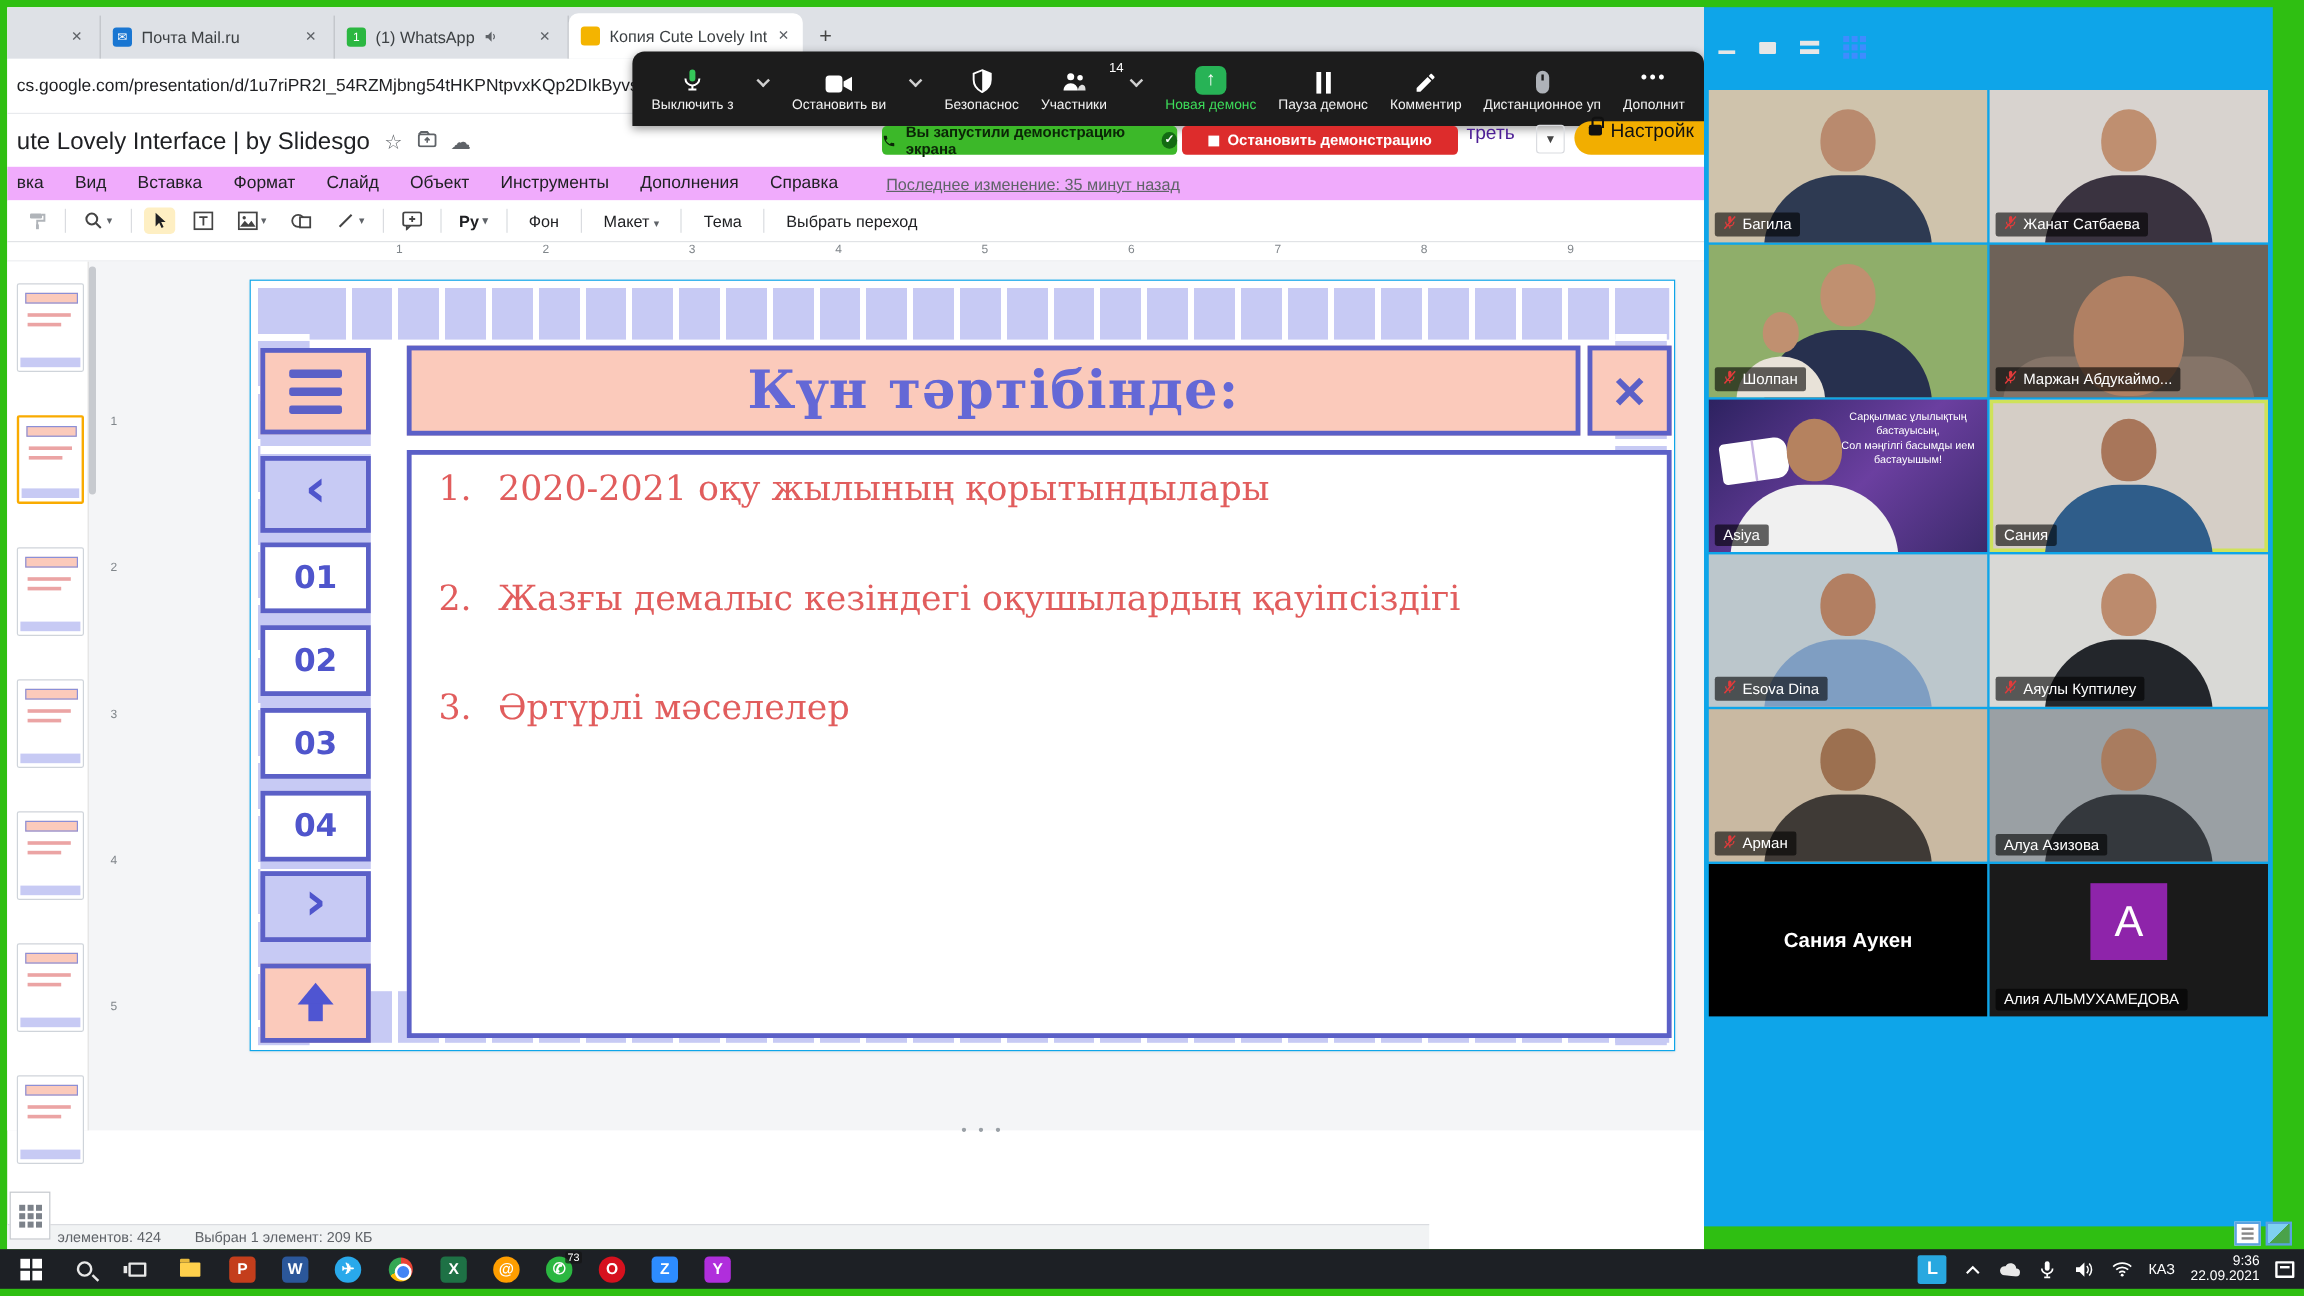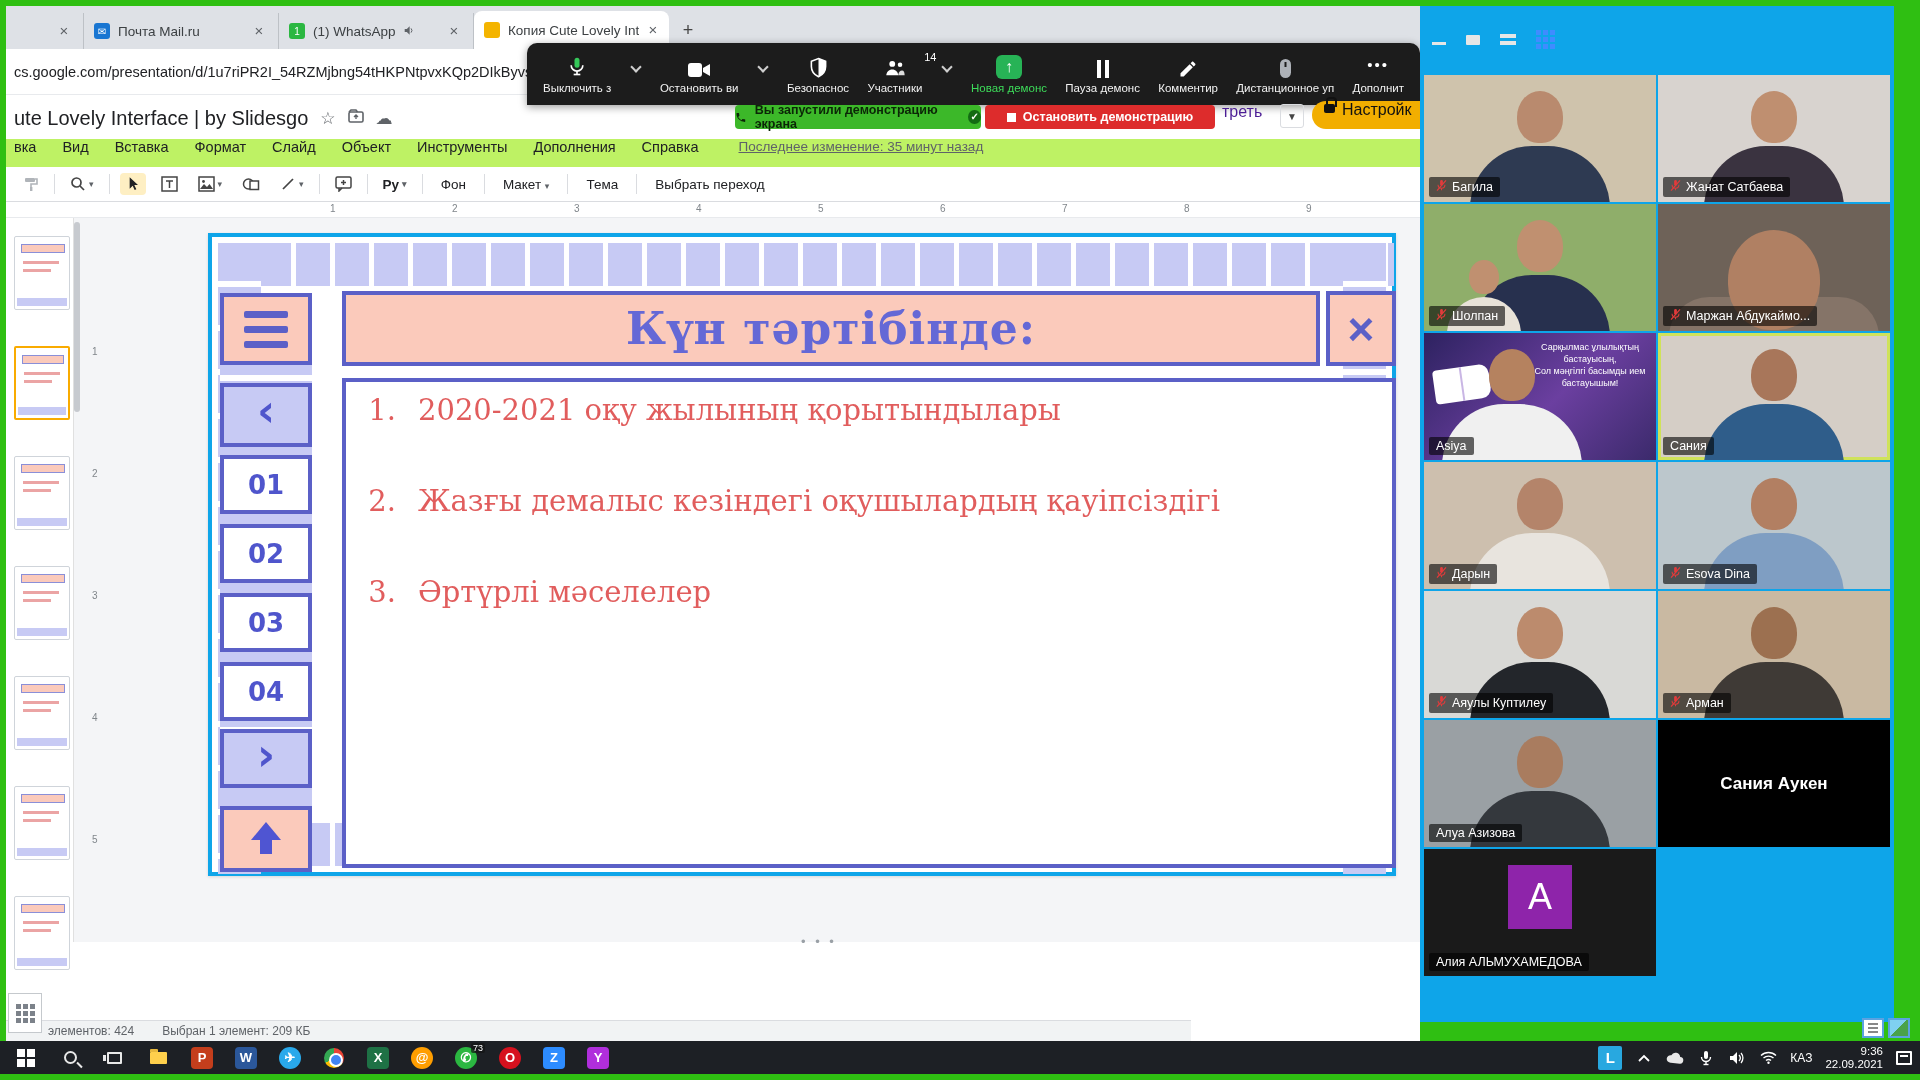--- a/index.html
+++ b/index.html
@@ -14,42 +14,42 @@
   .tab .fav{width:16px;height:16px;border-radius:3px;flex:0 0 auto;display:flex;align-items:center;justify-content:center;font-size:10px;color:#fff}
   .tab .tclose{margin-left:auto;color:#5f6368;font-size:15px;width:18px;height:18px;line-height:17px;text-align:center;border-radius:50%}
   .tab.active{background:#fff;border-radius:8px 8px 0 0;border-right:none;height:38px}
   .tab .tlabel{white-space:nowrap;overflow:hidden;max-width:150px}
   #newtab{width:26px;height:26px;margin:0 0 5px 6px;border-radius:50%;color:#444;font-size:18px;text-align:center;line-height:25px}
   #urlbar{position:absolute;left:0;top:43px;width:100%;height:46px;background:#fff;border-bottom:1px solid #e8eaed;display:flex;align-items:center}
   #urltext{font-size:14.5px;color:#202124;padding-left:8px;white-space:nowrap}
   #docbar{position:absolute;left:0;top:89px;width:100%;height:46px;background:#fff;display:flex;align-items:center;gap:12px;padding-left:8px}
   #doctitle{font-size:20px;color:#202124;white-space:nowrap}
   .dicon{color:#5f6368;font-size:17px}
-  #menubar{position:absolute;left:0;top:133px;width:100%;height:28px;background:#bef264;display:flex;gap:26px;padding-left:8px;font-size:14.5px;color:#202124}
+  #menubar{position:absolute;left:0;top:133px;width:100%;height:28px;background:#f0abfc;display:flex;align-items:center;gap:26px;padding-left:8px;font-size:14.5px;color:#202124}
   #lastedit{color:#5f6368;text-decoration:underline;font-size:13.5px;margin-left:14px;white-space:nowrap}
   #gtoolbar{position:absolute;left:0;top:161px;width:100%;height:35px;background:#fff;border-bottom:1px solid #dadce0;display:flex;align-items:center;gap:10px;padding-left:12px;font-size:13.5px;color:#202124}
   .tbtn{display:flex;align-items:center;gap:3px;padding:3px 5px;border-radius:4px}
   .tbtn.hl{background:#feefc3}
   .tsep{width:1px;height:20px;background:#dadce0}
   .twordbtn{padding:4px 8px;border-radius:4px;white-space:nowrap}
   .caret{font-size:9px;color:#5f6368}
   #hruler{position:absolute;left:0;top:196px;width:100%;height:16px;background:#fff;border-bottom:1px solid #e8eaed}
   .hnum{position:absolute;top:1px;font-size:10px;color:#80868b}
   .vnum{position:absolute;left:0;font-size:10px;color:#80868b}
   #workspace{position:absolute;left:0;top:212px;width:100%;height:724px;background:#f4f5f7}
   #filmstrip{position:absolute;left:0;top:0;width:68px;height:100%;background:#fff;border-right:1px solid #e0e0e0}
   .thumb{position:absolute;left:8px;width:56px;height:74px;background:#fff;border:1px solid #cfd4da;border-radius:2px;overflow:hidden}
   .thumb.sel{border:2px solid #f9ab00}
   .thumb .t-p{position:absolute;left:6px;right:4px;top:7px;height:9px;background:#fbcabb;border:1px solid #8a8fd8}
   .thumb .t-l{position:absolute;left:2px;right:2px;bottom:3px;height:8px;background:#c7caf4}
   .thumb .t-r{position:absolute;left:8px;top:24px;width:36px;height:3px;background:#eba4a4}
   .thumb .t-r2{position:absolute;left:8px;top:32px;width:28px;height:3px;background:#eba4a4}
   #fsscroll{position:absolute;left:68px;top:4px;width:6px;height:190px;background:#c7cacf;border-radius:3px}
   
-  #slide{position:absolute;left:202px;top:15px;width:1188px;height:643px;background:#fff;border:4px solid #0ea5e9;box-shadow:0 1px 3px rgba(0,0,0,.12)}
+  #slide{position:absolute;left:202px;top:15px;width:1188px;height:643px;background:#fff;border:1px solid #0ea5e9;box-shadow:0 1px 3px rgba(0,0,0,.12)}
   .chk-h{position:absolute;left:6px;width:1176px;height:43px;background:repeating-linear-gradient(90deg,#c7caf4 0 34px,#fff 34px 39px)}
   .chk-v{position:absolute;width:43px;background:repeating-linear-gradient(180deg,#c7caf4 0 38px,#fff 38px 44px)}
   .pbox{position:absolute;border:4px solid #5b60c7;background:#fff}
   .pbox.pink{background:#fbcabb}
   .pbox.lav{background:#c7caf4}
   #slidetitle{display:flex;align-items:center;justify-content:center;font-family:"DejaVu Serif",serif;font-weight:bold;font-size:44px;color:#6468d6;letter-spacing:1px}
   #closebox{display:flex;align-items:center;justify-content:center;font-size:46px;font-weight:bold;color:#5b60c7}
   .navbtn{display:flex;align-items:center;justify-content:center;font-weight:bold;color:#4f55cc;font-size:26px;font-family:"DejaVu Sans",sans-serif}
   .navbtn.chevron{font-size:44px;line-height:0;padding-bottom:8px}
   .hambars{display:flex;flex-direction:column;gap:8px;width:44px}
@@ -641,35 +641,20 @@
         </div>
         <div class="tile active" style="--bg: #d5cec6; --shirt: #2f5d8a; --skin: #a8765a;">
           <div class="person">
             <div class="body"></div>
             <div class="head"></div>
           </div>
           <div class="namepill">
             <span>Сания</span>
           </div>
         </div>
-        <div class="tile" style="--bg: #cdbfae; --shirt: #e8e4de; --skin: #b4846a;">
-          <div class="person">
-            <div class="body"></div>
-            <div class="head"></div>
-          </div>
-          <div class="namepill">
-            <span><svg width="11" height="13" viewBox="0 0 16 18">
-                <rect x="6" y="1" width="4" height="8" rx="2" fill="#e23b3b"></rect>
-                <path d="M3 8a5 5 0 0 0 10 0" stroke="#e23b3b" stroke-width="1.5" fill="none"></path>
-                <line x1="8" y1="13" x2="8" y2="16" stroke="#e23b3b" stroke-width="1.5"></line>
-                <line x1="1.5" y1="16.5" x2="14.5" y2="1.5" stroke="#e23b3b" stroke-width="1.8"></line>
-              </svg></span>
-            <span>Дарын</span>
-          </div>
-        </div>
         <div class="tile" style="--bg: #bcc7cc; --shirt: #7f9ec2; --skin: #b27f62;">
           <div class="person">
             <div class="body"></div>
             <div class="head"></div>
           </div>
           <div class="namepill">
             <span><svg width="11" height="13" viewBox="0 0 16 18">
                 <rect x="6" y="1" width="4" height="8" rx="2" fill="#e23b3b"></rect>
                 <path d="M3 8a5 5 0 0 0 10 0" stroke="#e23b3b" stroke-width="1.5" fill="none"></path>
                 <line x1="8" y1="13" x2="8" y2="16" stroke="#e23b3b" stroke-width="1.5"></line>

